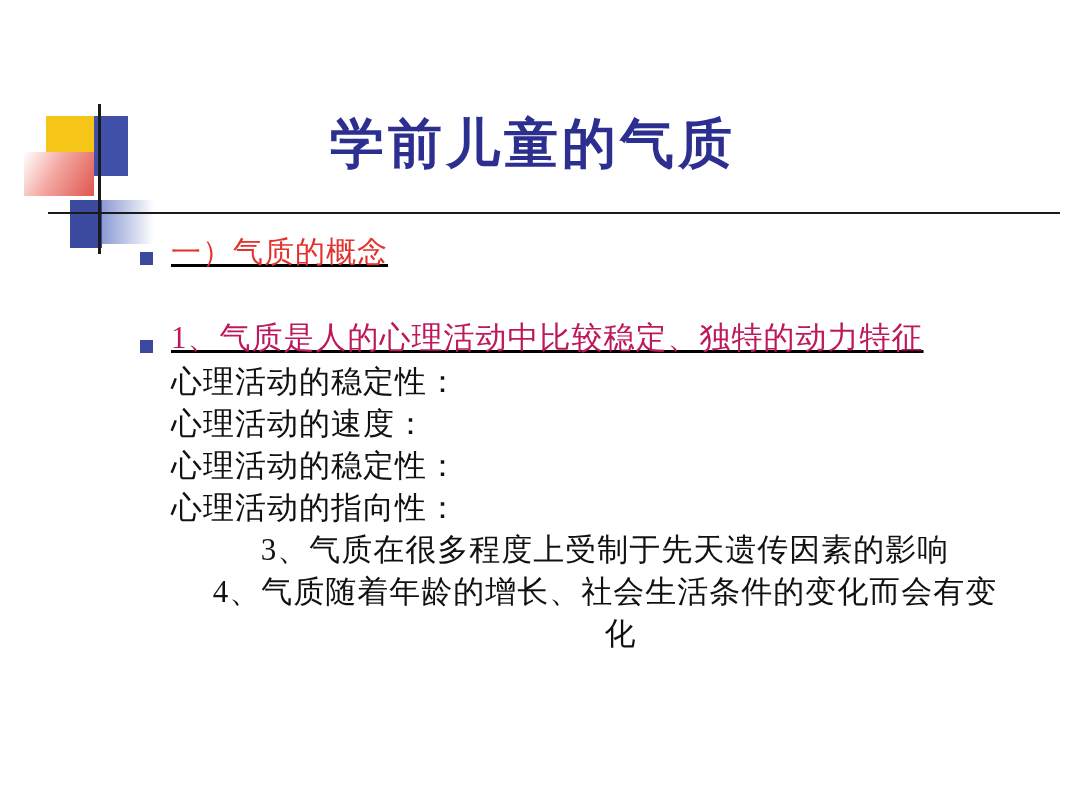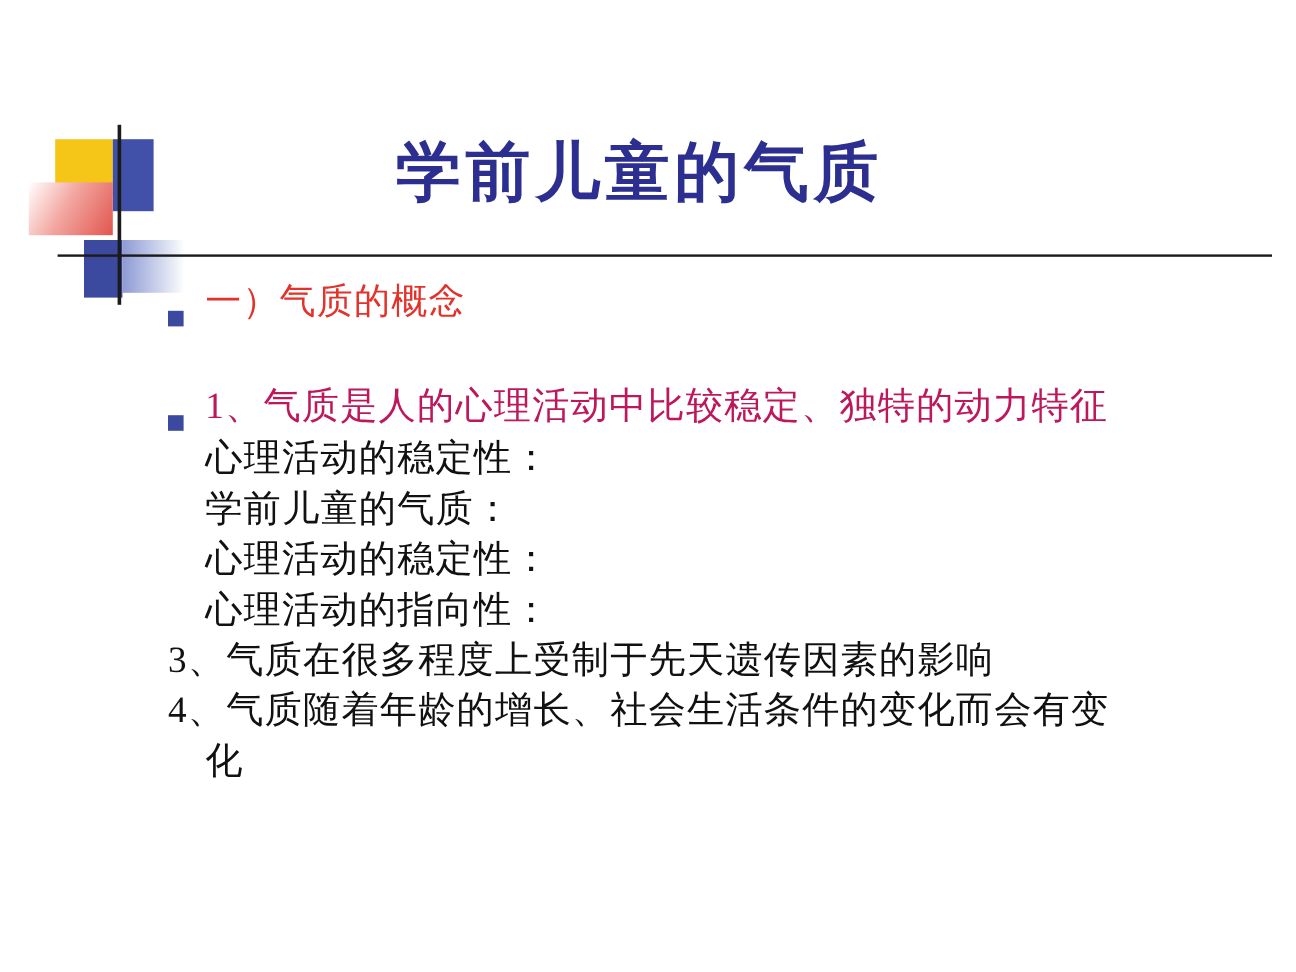--- a/index.html
+++ b/index.html
@@ -101,22 +101,23 @@
 
   
   .body-area {
     position: absolute;
     left: 140px;
     top: 232px;
     width: 930px;
   }
   .bullet-row {
     display: flex;
-    align-items: flex-end;
+    align-items: center;
     margin-bottom: 2px;
+    text-decoration: underline;
   }
   .bullet-mark {
     flex: 0 0 auto;
     width: 13px;
     height: 13px;
     background: #3b4a9e;
     margin-top: 16px;
     margin-right: 18px;
   }
   .bullet-text {
@@ -144,20 +145,21 @@
     padding-left: 31px;
   }
   .sub-list {
     margin-top: 2px;
   }
   .wrap-row {
     font-size: 31px;
     line-height: 1.36;
     color: #111111;
     letter-spacing: 1px;
+    text-align: center;
   }
 </style>
 </head>
 <body>
 
 <div class="slide">
 
   <div class="deco">
     <div class="sq-yellow"></div>
     <div class="sq-blue-top"></div>
@@ -178,21 +180,21 @@
     </div>
 
     <div class="bullet-row">
       <div class="bullet-mark"></div>
       <div class="bullet-text">1、气质是人的心理活动中比较稳定、独特的动力特征</div>
     </div>
 
 
     <div class="sub-list">
       <div class="plain-row">心理活动的稳定性：</div>
-      <div class="plain-row">学前儿童的气质：</div>
+      <div class="plain-row">心理活动的速度：</div>
       <div class="plain-row">心理活动的稳定性：</div>
       <div class="plain-row">心理活动的指向性：</div>
     </div>
 
     <div class="wrap-row no-indent">3、气质在很多程度上受制于先天遗传因素的影响</div>
     <div class="wrap-row no-indent">4、气质随着年龄的增长、社会生活条件的变化而会有变</div>
     <div class="wrap-row" style="padding-left:31px;">化</div>
 
   </div>
 </div>

